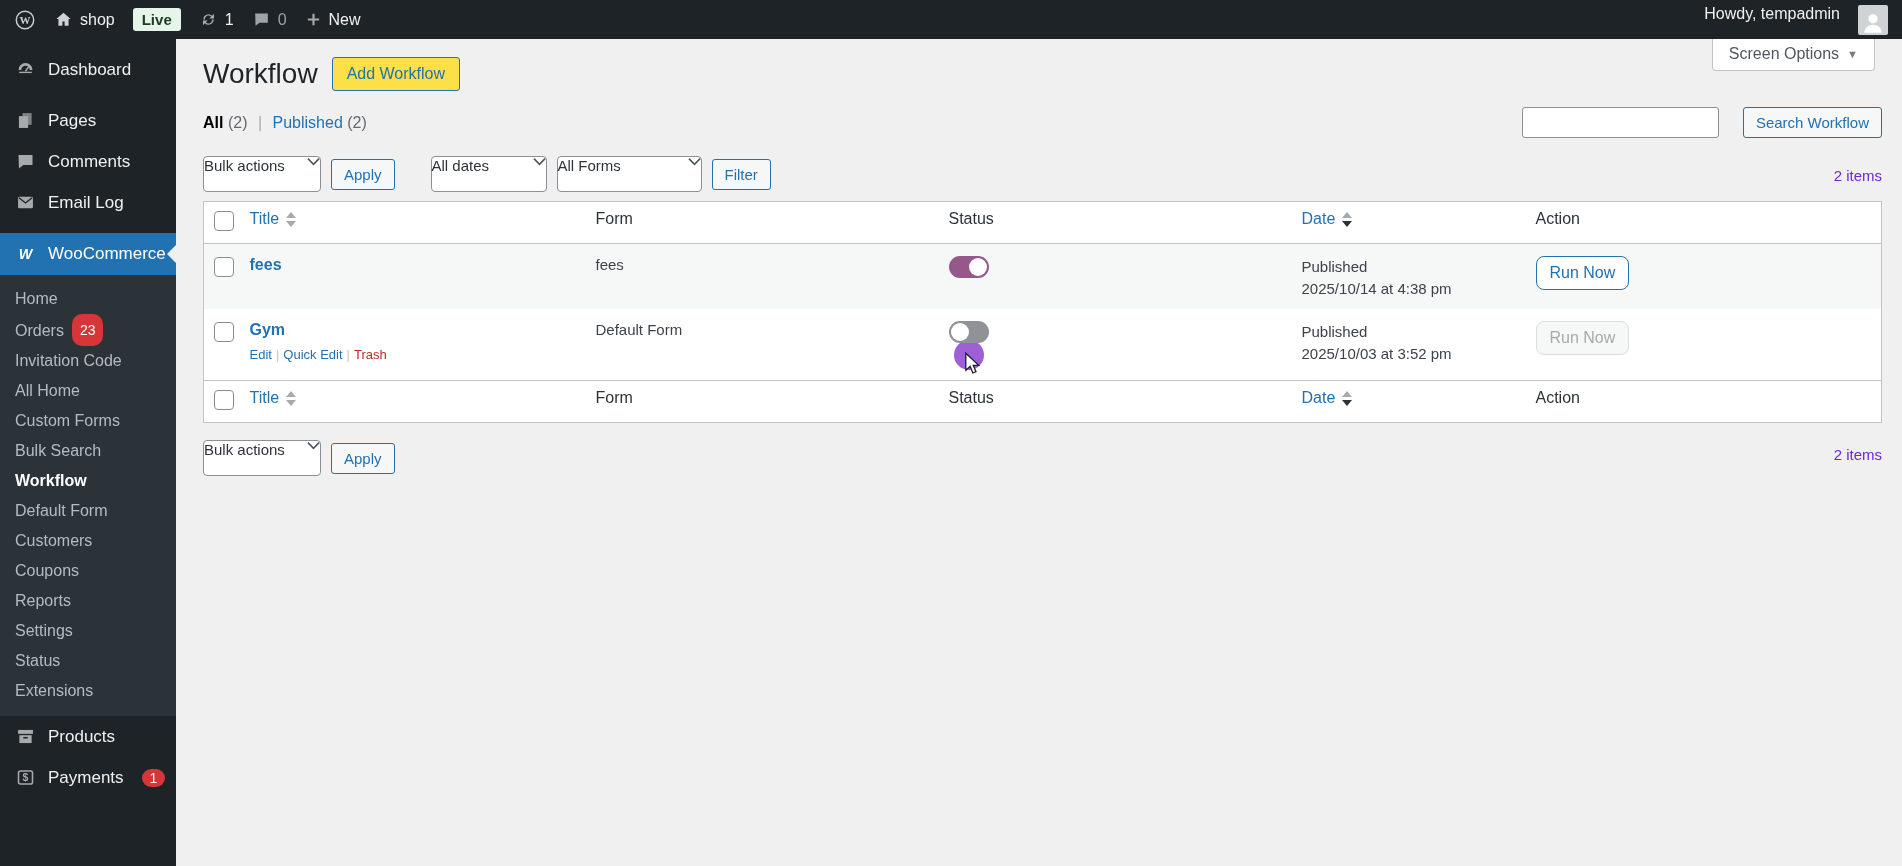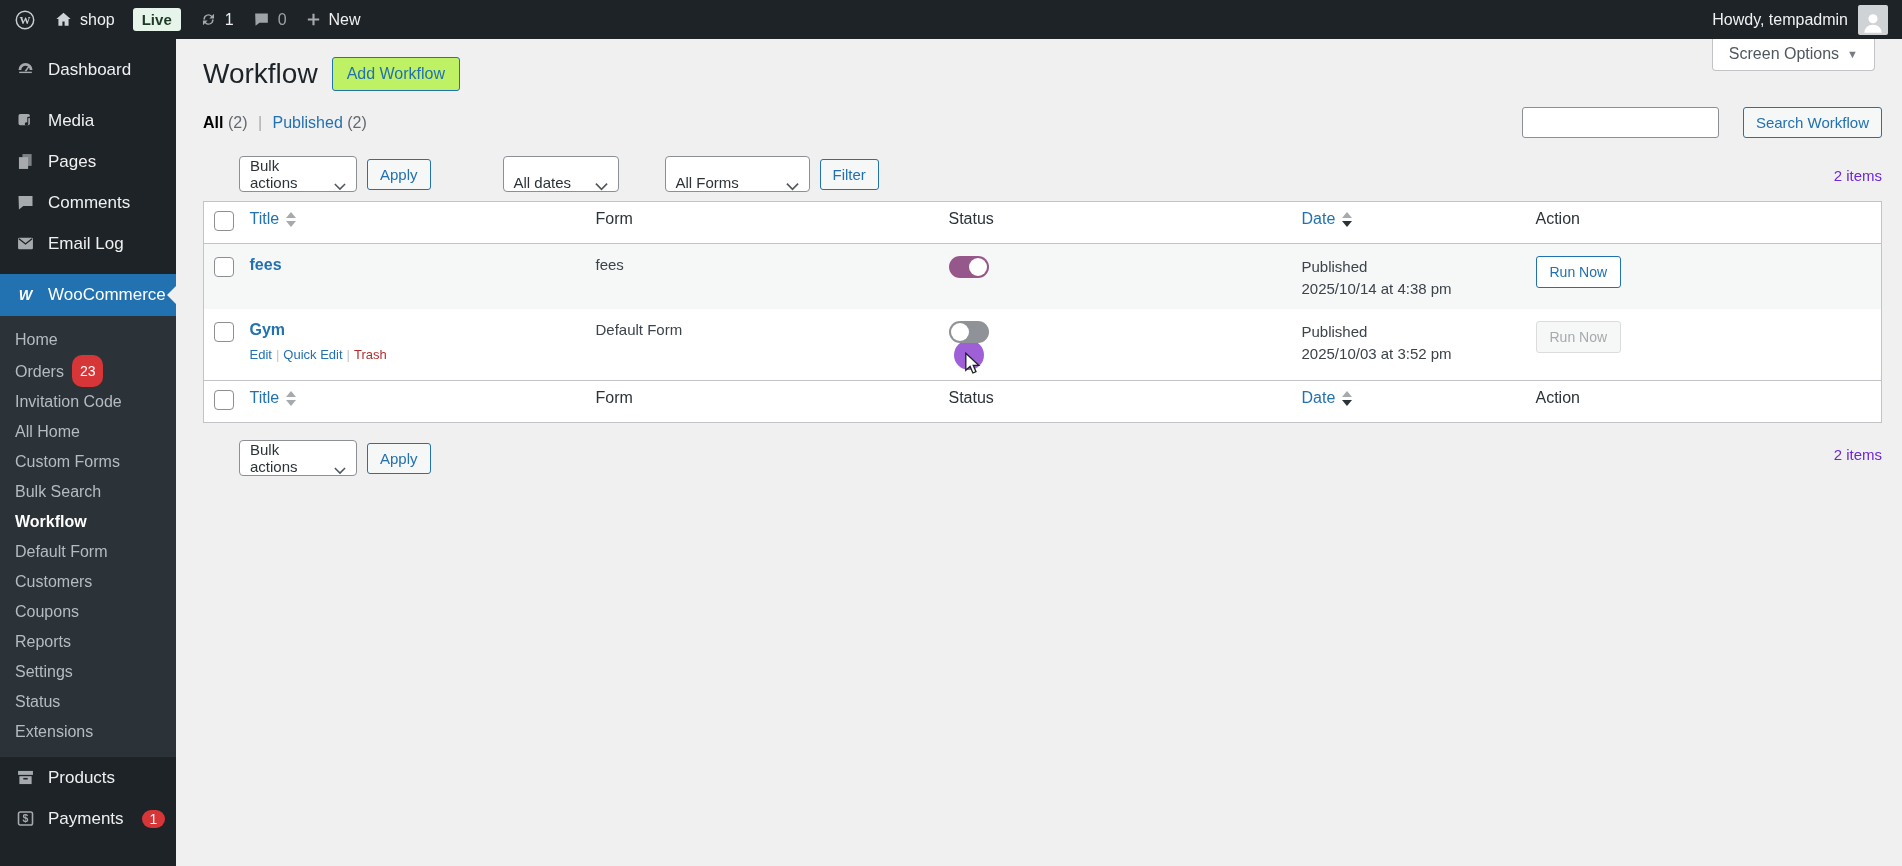--- a/index.html
+++ b/index.html
@@ -7,21 +7,21 @@
   body { font-family:"Liberation Sans", sans-serif; background:#f0f0f1; overflow:hidden; position:relative; }
 
   
   #adminbar { position:absolute; top:0; left:0; width:1902px; height:39px; background:#1d2327;
     display:flex; align-items:center; padding:0 14px; color:#f0f0f1; font-size:16px; z-index:50; }
   #adminbar .ab-item { display:flex; align-items:center; gap:7px; margin-right:18px; cursor:pointer; }
   #adminbar .count { color:#f0f0f1; }
   #adminbar .count-dim { color:#9ca1a7; }
   .live-badge { background:#e7f4e9; color:#1d3b24; font-weight:600; font-size:15px;
     padding:3px 9px; border-radius:3px; margin-right:18px; }
-  .ab-right { margin-left:auto; display:flex; align-items:center; gap:10px; }
+  .ab-right { margin-left:auto; display:flex; gap:18px; }
   .avatar { width:30px; height:30px; border-radius:2px; background:#d0d3d6; display:flex;
     align-items:flex-end; justify-content:center; overflow:hidden; }
 
   
   #sidebar { position:absolute; top:39px; left:0; width:176px; bottom:0; background:#1d2327; color:#f0f0f1; }
   .menu-item { display:flex; align-items:center; gap:10px; padding:0 0 0 12px; height:41px;
     font-size:17px; color:#f0f0f1; cursor:pointer; position:relative; }
   .menu-item .mi-icon { width:26px; display:flex; justify-content:center; flex-shrink:0; }
   .menu-sep { height:10px; }
   .menu-item.active { background:#2271b1; color:#fff; height:42px; }
@@ -37,39 +37,39 @@
 
   
   #content { position:absolute; left:176px; top:39px; right:0; bottom:0; background:#f0f0f1; }
   #screen-options { position:absolute; top:-1px; right:27px; background:#fff; border:1px solid #c3c4c7;
     border-top:none; border-radius:0 0 4px 4px; padding:7px 16px; font-size:16px; color:#50575e;
     display:flex; align-items:center; gap:8px; cursor:pointer; }
   #screen-options .tri { font-size:11px; color:#787c82; }
   .wrap { margin:0 20px 0 27px; position:relative; }
   .title-row { display:flex; align-items:center; gap:14px; padding-top:18px; }
   h1.page-title { font-size:28px; font-weight:400; color:#1d2327; }
-  .page-title-action { font-size:16px; color:#2271b1; background:#bef264; border:1px solid #2271b1;
+  .page-title-action { font-size:16px; color:#2271b1; background:#fde047; border:1px solid #2271b1;
     border-radius:3px; padding:7px 14px; cursor:pointer; }
 
   .views-row { display:flex; align-items:center; justify-content:space-between; margin-top:16px; }
   .subsubsub { font-size:16px; color:#646970; }
   .subsubsub .all { color:#000; font-weight:700; }
   .subsubsub a { color:#2271b1; text-decoration:none; cursor:pointer; }
   .subsubsub .sep { color:#a7aaad; margin:0 6px; }
   .search-box { display:flex; gap:24px; }
   .search-box input { width:197px; height:31px; border:1px solid #8c8f94; border-radius:3px;
     background:#fff; font-size:16px; padding:0 8px; font-family:"Liberation Sans",sans-serif; }
   .button { font-size:15px; color:#2271b1; background:#f6f7f7; border:1px solid #2271b1;
     border-radius:3px; padding:6px 12px; cursor:pointer; font-family:"Liberation Sans",sans-serif; }
 
   .toolbar-row { display:flex; align-items:flex-end; justify-content:space-between; margin-top:18px; }
   .toolbar-left { display:flex; align-items:center; gap:10px; }
-  .fake-select { display:flex; align-items:flex-end; justify-content:space-between; gap:10px;
-    background:#fff; border:1px solid #8c8f94; border-radius:4px; height:36px; padding:0 10px;
-    font-size:15px; color:#2c3338; cursor:pointer;margin-left:36px; }
+  .fake-select { display:flex; align-items:flex-start; justify-content:space-between; gap:10px;
+    background:#fff; border:1px solid #8c8f94; border-radius:4px; height:36px; padding:0 0;
+    font-size:15px; color:#2c3338; cursor:pointer; }
   .fake-select.w-bulk { width:118px; } .fake-select.w-dates { width:116px; } .fake-select.w-forms { width:145px; }
   .toolbar-row .gap { width:16px; }
   .items-count { font-size:15px; color:#6d28d9; padding-bottom:8px; }
 
   
   table.list-table { width:100%; border-collapse:collapse; background:#fff; border:1px solid #c3c4c7;
     margin-top:9px; table-layout:fixed; }
   table.list-table th, table.list-table td { text-align:left; vertical-align:top; padding:8px 10px; font-size:16px; }
   thead th, tfoot th { color:#2c3338; font-weight:400; height:35px; }
   thead { border-bottom:1px solid #c3c4c7; }
@@ -101,21 +101,21 @@
   .toggle.on { background:#96588a; }
   .toggle.off { background:#8f9296; }
   .toggle .knob { position:absolute; top:2px; width:18px; height:18px; border-radius:50%; background:#fff; }
   .toggle.on .knob { right:2px; }
   .toggle.off .knob { left:2px; }
   .status-cell { position:relative; }
   .click-indicator { position:absolute; left:15px; top:31px; width:30px; height:30px; border-radius:50%;
     background:#9f5fd6; z-index:1; }
   .cursor-icon { position:absolute; left:24px; top:43px; z-index:3; }
 
-  .runnow { font-size:14px; padding:7px 13px; border-radius:3px; cursor:pointer;
+  .runnow { font-size:16px; padding:7px 13px; border-radius:8px; cursor:pointer;
     font-family:"Liberation Sans",sans-serif; }
   .runnow.enabled { color:#2271b1; background:#fff; border:1px solid #2271b1; }
   .runnow.disabled { color:#a7aaad; background:#f6f7f7; border:1px solid #dcdcde; cursor:default; }
 
   .bottom-row { display:flex; align-items:center; justify-content:space-between; margin-top:17px; }
   .bottom-left { display:flex; align-items:center; gap:10px; }
 </style>
 </head>
 <body>
 
@@ -169,29 +169,20 @@
     <span class="mi-icon">
       <svg width="21" height="21" viewBox="0 0 24 24">
           <path d="M12 4.5A8 8 0 0 0 4 12.5h3.2a4.8 4.8 0 0 1 9.6 0H20a8 8 0 0 0-8-8z" fill="#a7aaad"></path>
           <path d="M11 13.8 15.2 8l1.2 1-3.5 5.4z" fill="#a7aaad"></path>
           <path d="M4.8 14.5h14.4v1.6H4.8z" fill="#a7aaad"></path>
         </svg>
     </span>
     <span>Dashboard</span>
   </div>
   <div class="menu-sep"></div>
-  <div class="menu-item">
-    <span class="mi-icon">
-      <svg width="21" height="21" viewBox="0 0 24 24">
-          <rect x="4" y="4.5" width="13" height="13" rx="2" fill="#a7aaad"></rect>
-          <path d="M14 8v6.2a2 2 0 1 0 1.2 1.8V9.5l3.8-.8V7z" fill="#1d2327"></path>
-        </svg>
-    </span>
-    <span>Media</span>
-  </div>
   <div class="menu-item">
     <span class="mi-icon">
       <svg width="21" height="21" viewBox="0 0 24 24">
           <rect x="8.5" y="3.5" width="10.5" height="13.5" fill="#7c8287"></rect>
           <rect x="4.5" y="7" width="10.5" height="13.5" fill="#a7aaad"></rect>
         </svg>
     </span>
     <span>Pages</span>
   </div>
   <div class="menu-item">

